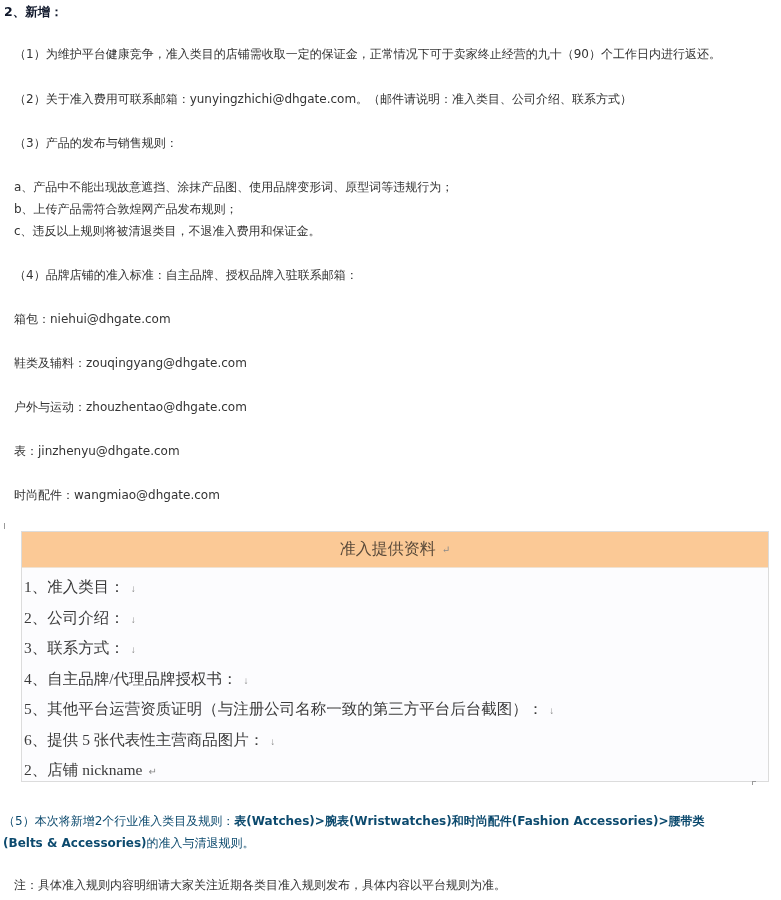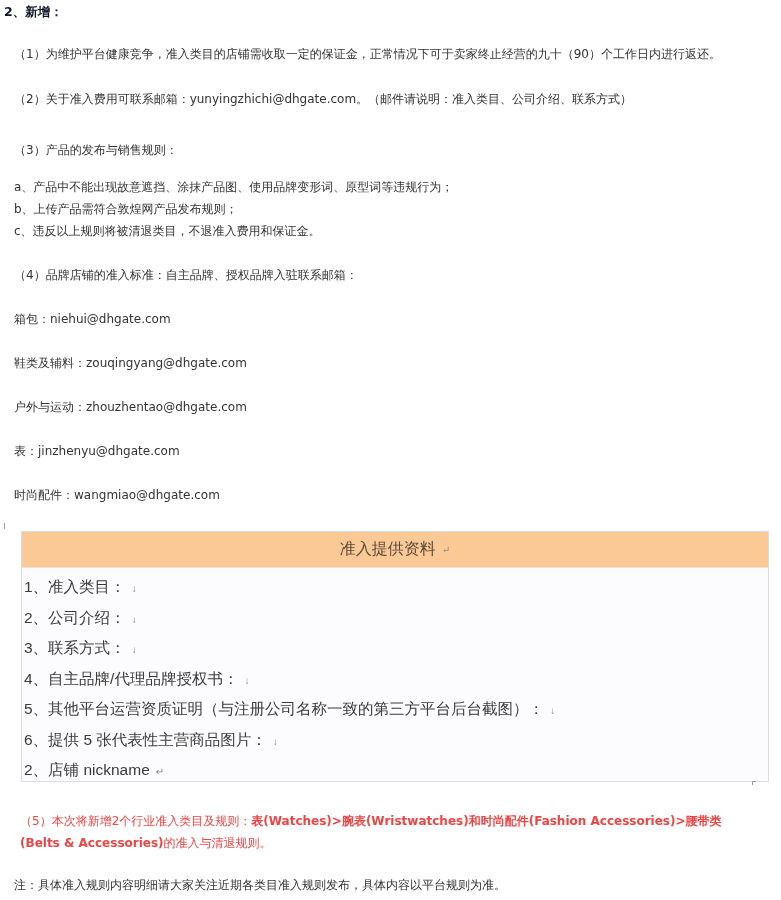--- a/index.html
+++ b/index.html
@@ -54,21 +54,21 @@
       color: #5a4a3a;
       border-bottom: 1px solid #f0e2d2;
     }
     .table-body {
       padding-top: 4px;
     }
     .table-row {
       height: 30.5px;
       line-height: 30px;
       padding-left: 2px;
-      font-family: Liberation Sans, sans-serif;
+      font-family: Liberation Serif, serif;
       font-size: 15.5px;
       color: #3a3a3a;
       white-space: nowrap;
     }
     .mark {
       font-size: 10px;
       color: #888;
       margin-left: 6px;
     }
     .corner-tl {
@@ -79,36 +79,36 @@
     }
     .corner-br {
       position: absolute;
       left: 752px; top: 781px;
       width: 3px; height: 3px;
       border-left: 1px solid #999;
       border-top: 1px solid #999;
     }
     .para5 {
       position: absolute;
-      left: 20px;
+      left: 3px;
       top: 810px;
       width: 740px;
       font-size: 12px;
       line-height: 22px;
-      color: #ef4444;
+      color: #0c4a6e;
     }
   </style>
 </head>
 <body>
 
 <div class="heading">2、新增：</div>
 
 <div class="line" style="top:46px;">（1）为维护平台健康竞争，准入类目的店铺需收取一定的保证金，正常情况下可于卖家终止经营的九十（90）个工作日内进行返还。</div>
 <div class="line" style="top:91px;">（2）关于准入费用可联系邮箱：yunyingzhichi@dhgate.com。（邮件请说明：准入类目、公司介绍、联系方式）</div>
-<div class="line" style="top:142px;">（3）产品的发布与销售规则：</div>
+<div class="line" style="top:135px;">（3）产品的发布与销售规则：</div>
 
 <div class="line" style="top:179px;">a、产品中不能出现故意遮挡、涂抹产品图、使用品牌变形词、原型词等违规行为；</div>
 <div class="line" style="top:201px;text-align:right;">b、上传产品需符合敦煌网产品发布规则；</div>
 <div class="line" style="top:223px;">c、违反以上规则将被清退类目，不退准入费用和保证金。</div>
 
 <div class="line" style="top:267px;">（4）品牌店铺的准入标准：自主品牌、授权品牌入驻联系邮箱：</div>
 
 <div class="line" style="top:311px;">
   <span>箱包：</span><span>niehui@dhgate.com</span>
 </div>

